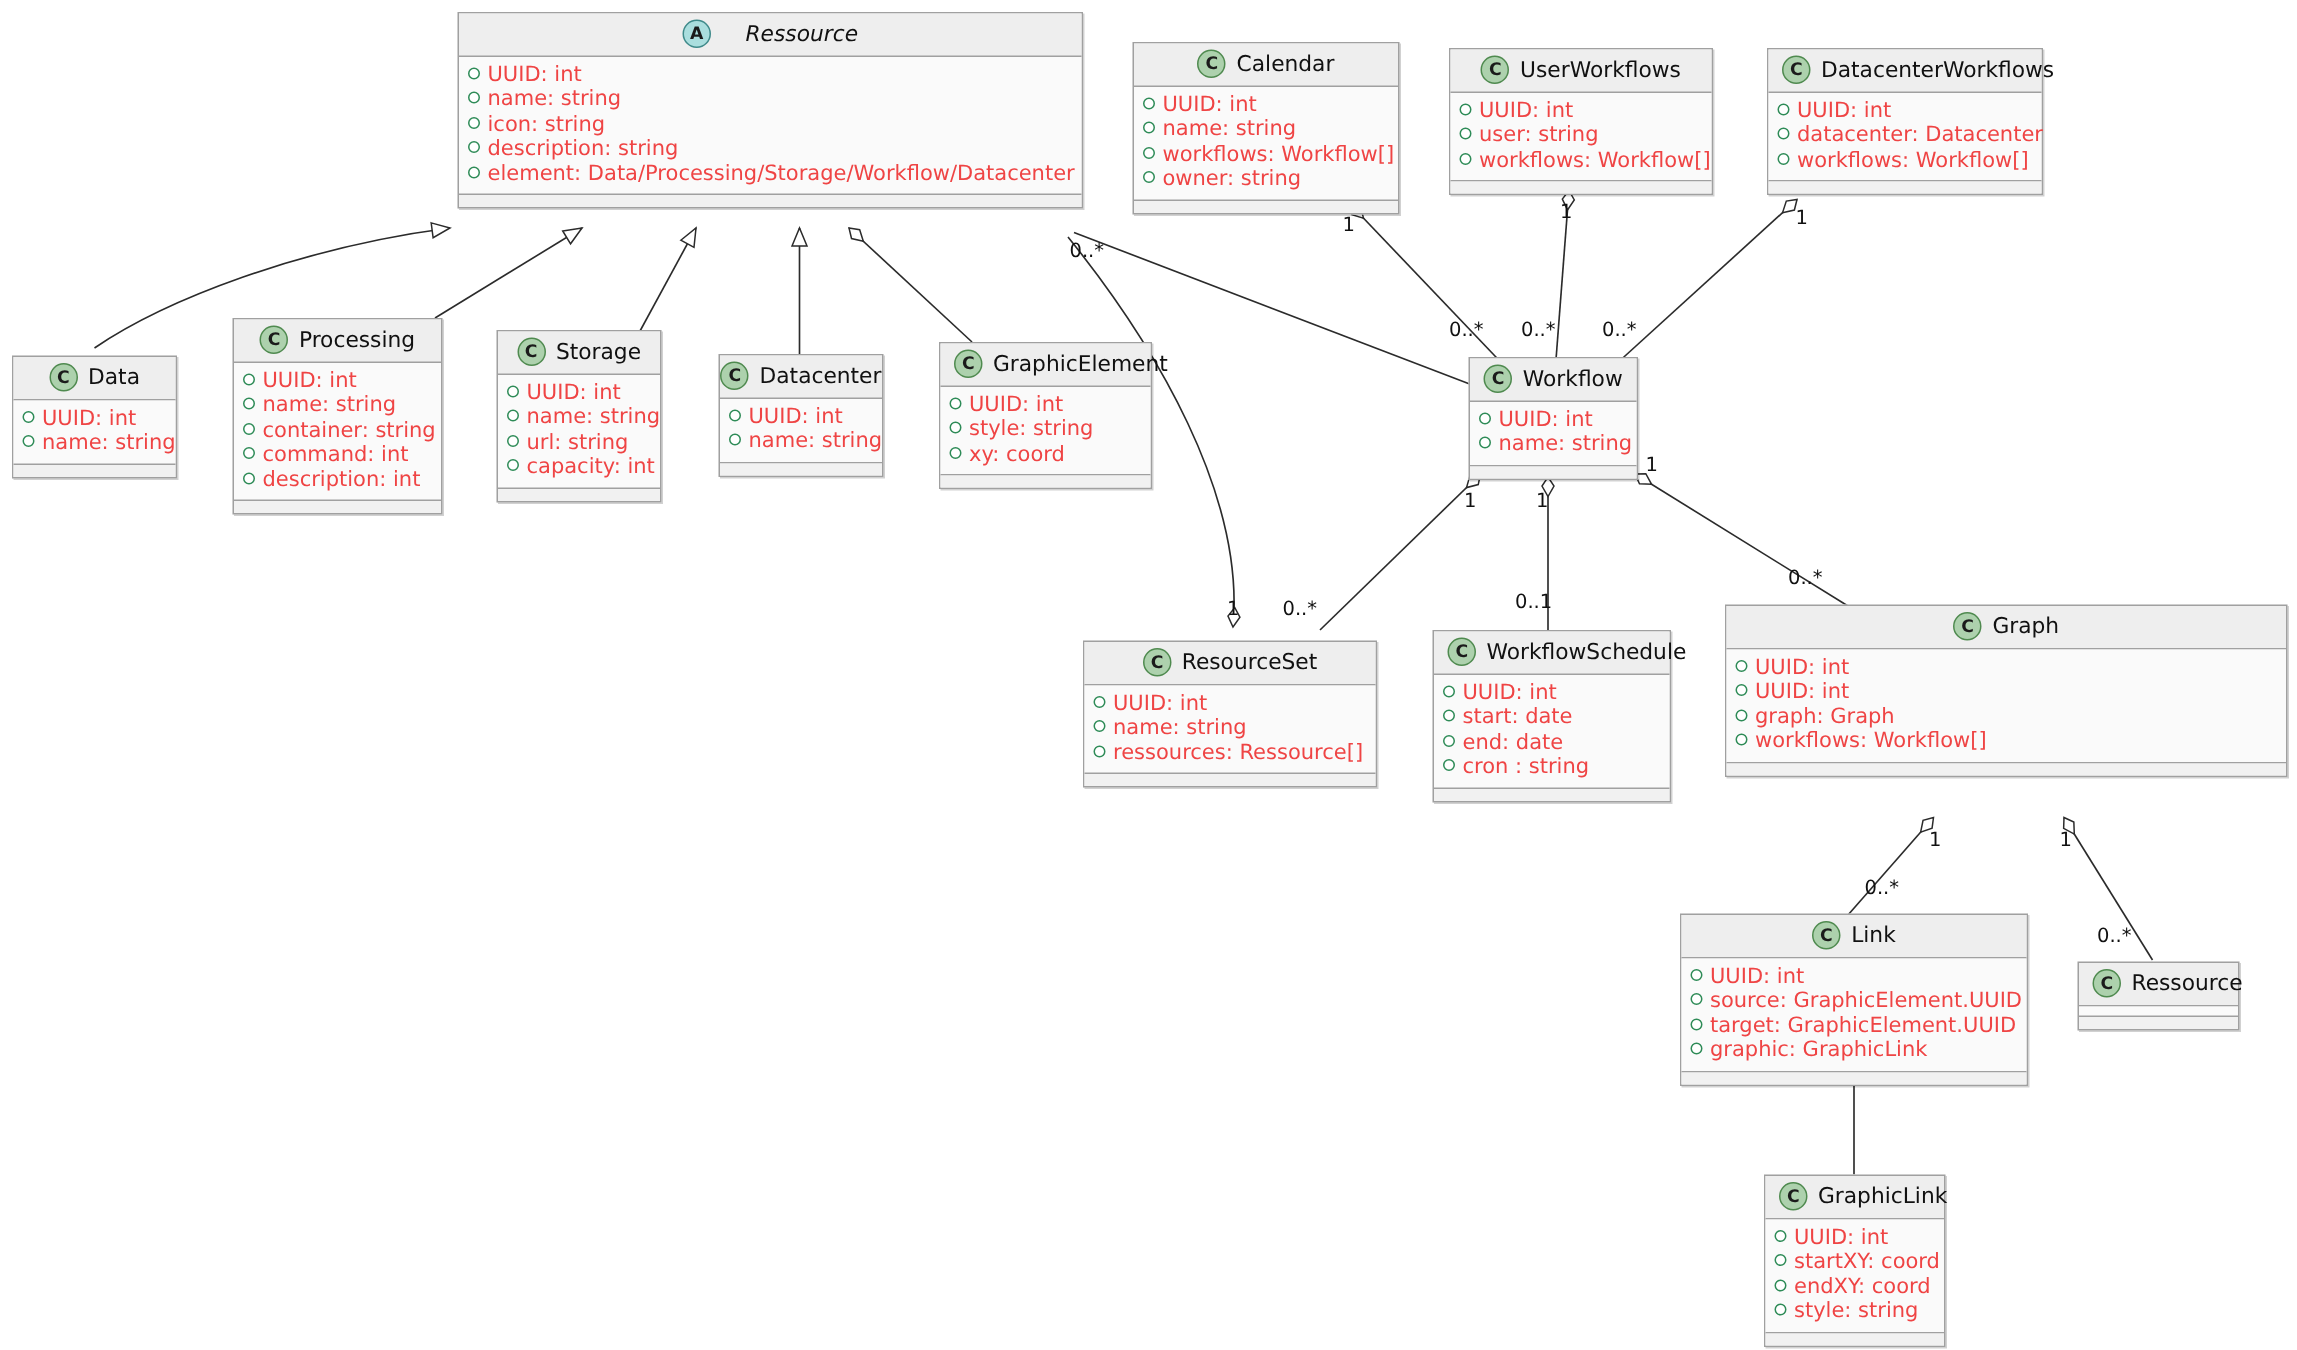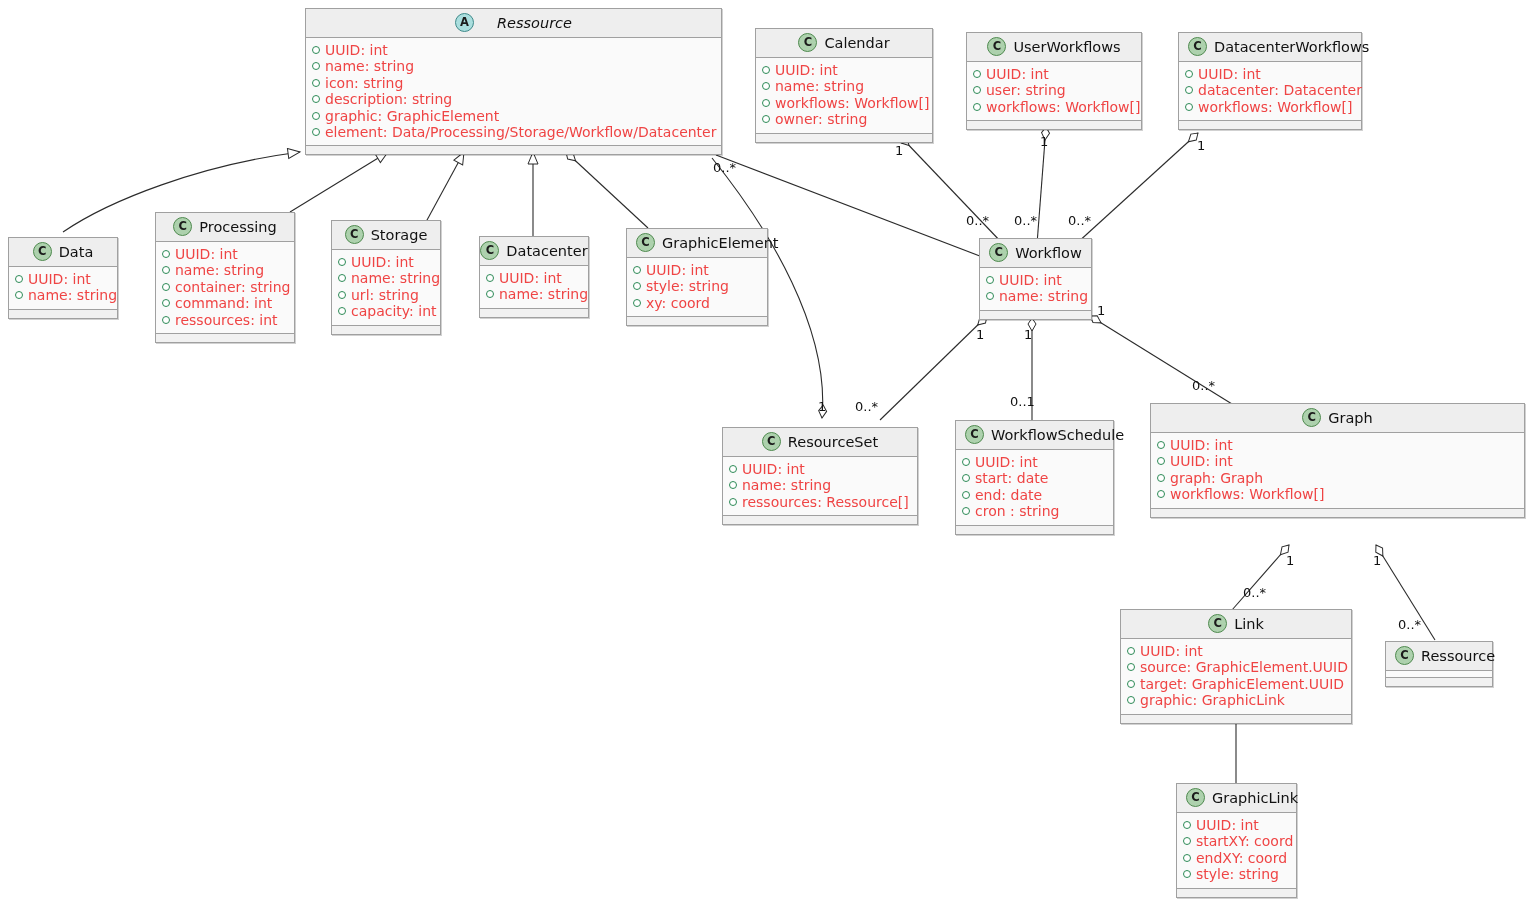--- a/index.html
+++ b/index.html
@@ -173,24 +173,20 @@
       <div class="attr">
           <span class="dot"></span>
           <span>icon: string</span>
         </div>
       <div class="attr">
           <span class="dot"></span>
           <span>description: string</span>
         </div>
       <div class="attr">
           <span class="dot"></span>
-          <span>graphic: GraphicElement</span>
-        </div>
-      <div class="attr">
-          <span class="dot"></span>
           <span>element: Data/Processing/Storage/Workflow/Datacenter</span>
         </div>
     </div>
     <div class="uml-methods"></div>
   </div>
 
   <div class="umlclass" style="left:755px; top:28px; width:178px;">
     <div class="uml-head">
       <span class="badge">C</span>
       <span class="cname">Calendar</span>
@@ -295,21 +291,21 @@
       <div class="attr">
           <span class="dot"></span>
           <span>container: string</span>
         </div>
       <div class="attr">
           <span class="dot"></span>
           <span>command: int</span>
         </div>
       <div class="attr">
           <span class="dot"></span>
-          <span>ressources: int</span>
+          <span>description: int</span>
         </div>
     </div>
     <div class="uml-methods"></div>
   </div>
 
   <div class="umlclass" style="left:331px; top:220px; width:110px;">
     <div class="uml-head">
       <span class="badge">C</span>
       <span class="cname">Storage</span>
     </div>

